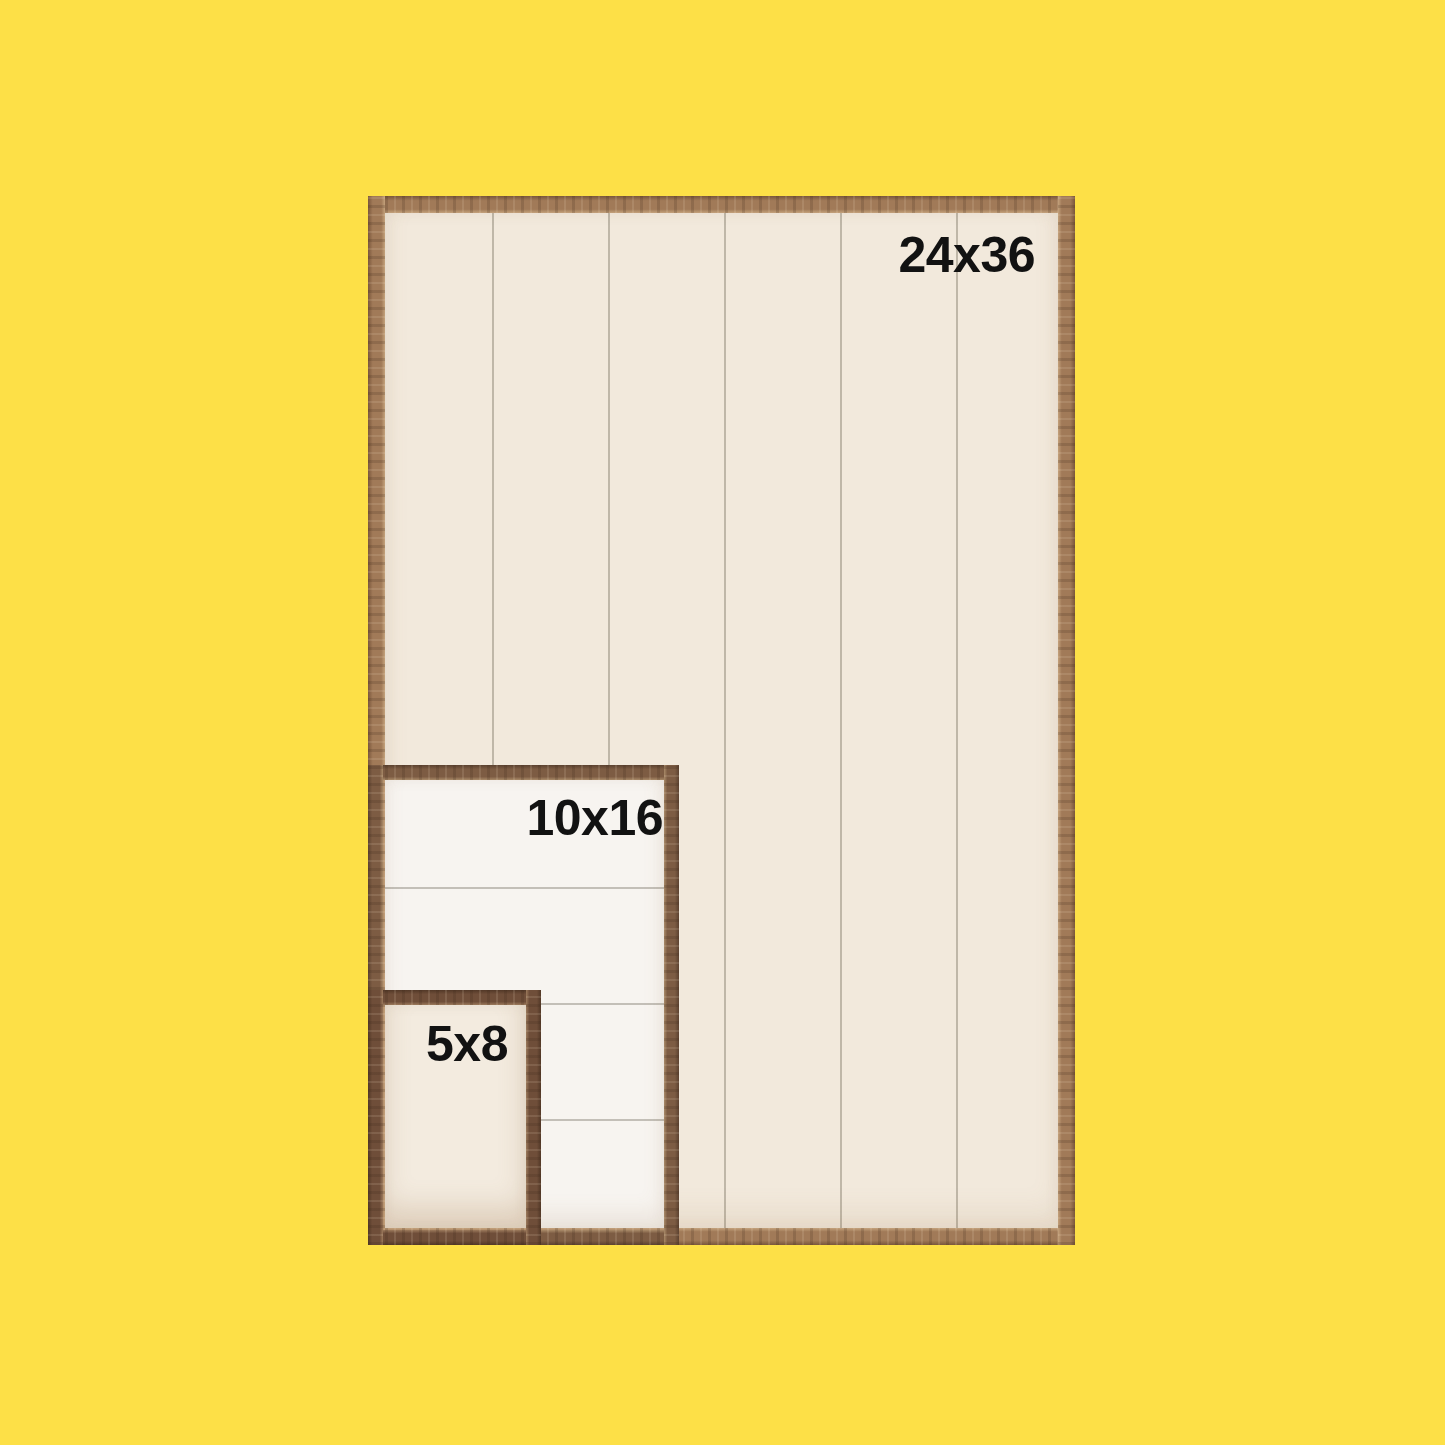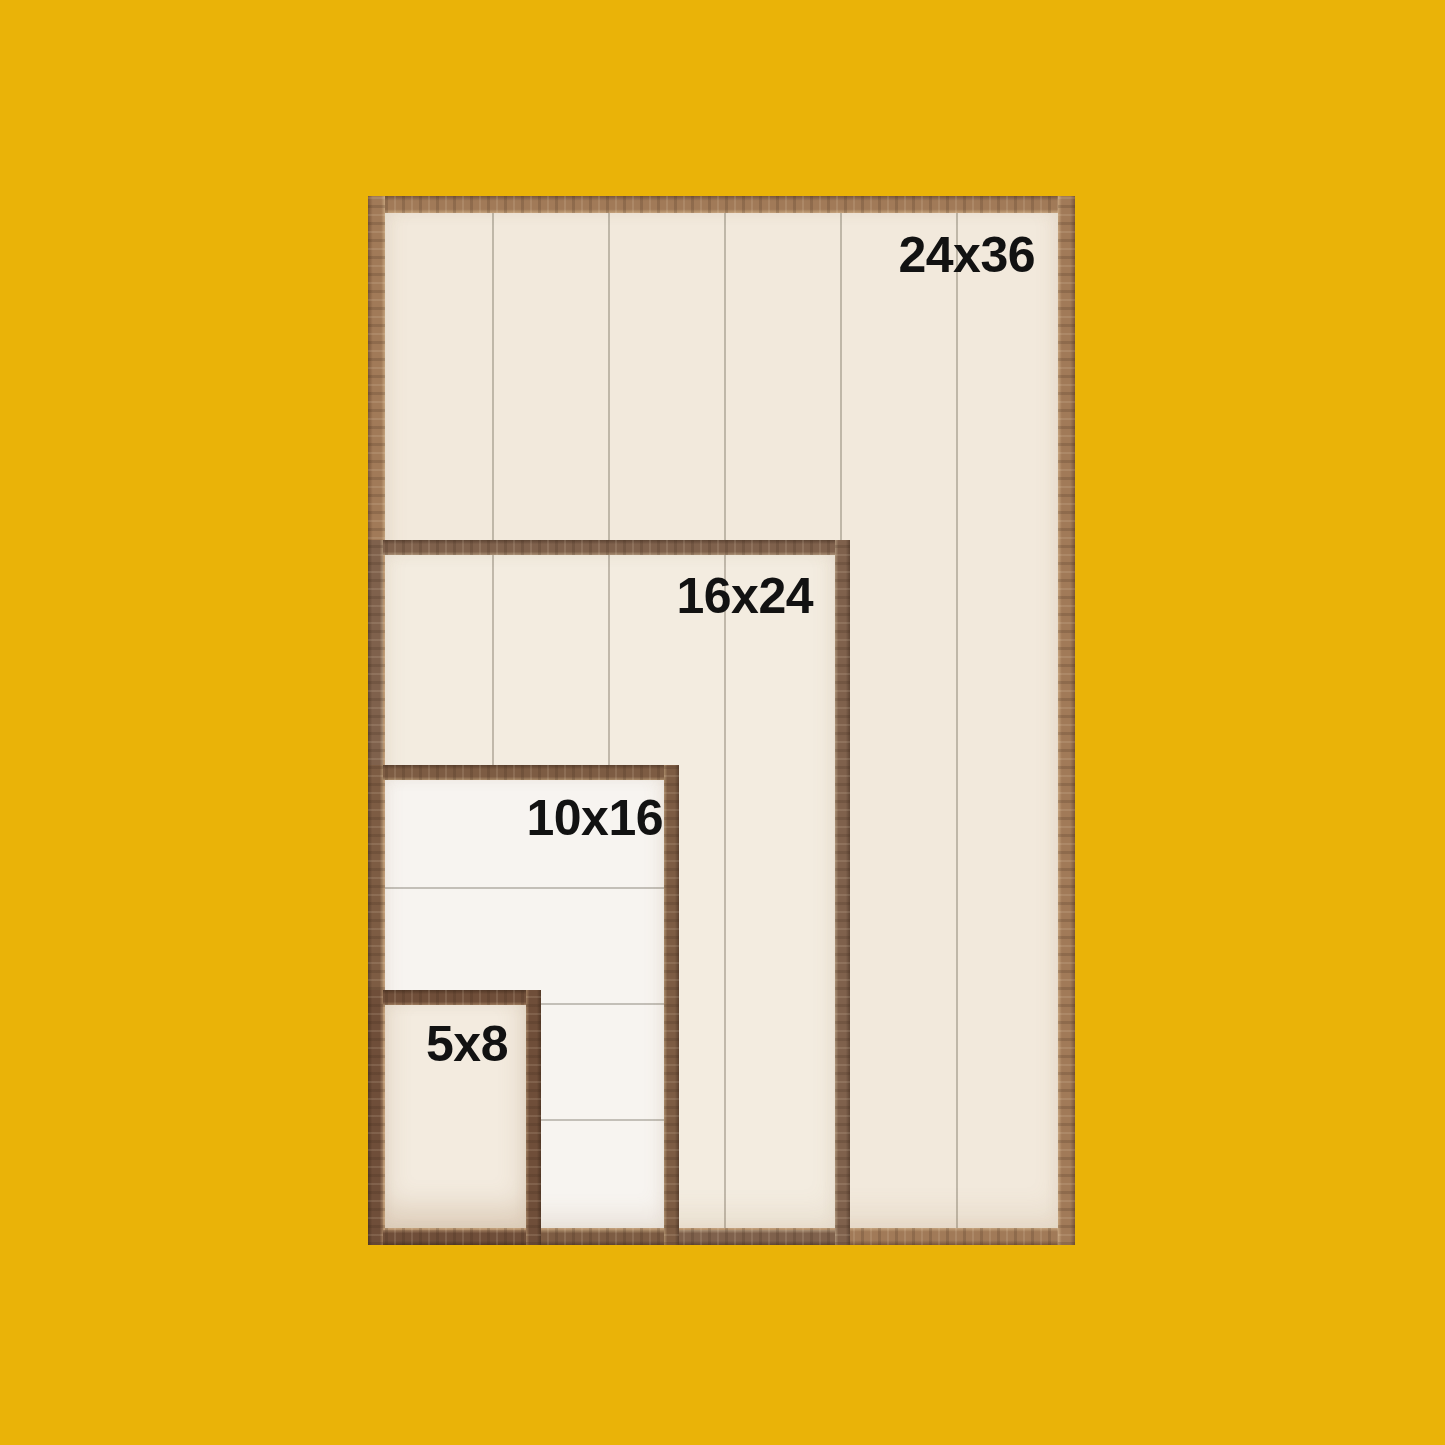--- a/index.html
+++ b/index.html
@@ -5,21 +5,21 @@
   html, body {
     margin: 0;
     padding: 0;
     background: #ffffff;
     font-family: "Liberation Sans", sans-serif;
   }
   .canvas {
     position: relative;
     width: 1445px;
     height: 1445px;
-    background: #eab308;
+    background: #fde047;
     overflow: hidden;
   }
   .frame {
     position: absolute;
   }
   
   .edge {
     position: absolute;
     z-index: 2;
   }
@@ -90,28 +90,20 @@
 
   <div class="frame" style="left:368px; top:196px; width:707px; height:1049px; --wb:#a17a58; --wd:#7a573c; --wl:#c4a27c;">
     <div class="panel planks-v" style="left:17px; top:17px; right:17px; bottom:17px; --pc:#f2e9dc; background-position-x:1px;"></div>
     <div class="edge edge-top" style="height:17px;"></div>
     <div class="edge edge-bottom" style="height:17px;"></div>
     <div class="edge edge-left" style="width:17px;"></div>
     <div class="edge edge-right" style="width:17px;"></div>
     <div class="size-label" style="right:40px; top:34px;">24x36</div>
   </div>
 
-  <div class="frame" style="left:368px; top:540px; width:482px; height:705px; --wb:#7f614c; --wd:#5e4534; --wl:#a98f74;">
-    <div class="panel planks-v" style="left:15px; top:15px; right:15px; bottom:15px; --pc:#f3ece0; background-position-x:3px;"></div>
-    <div class="edge edge-top" style="height:15px;"></div>
-    <div class="edge edge-bottom" style="height:15px;"></div>
-    <div class="edge edge-left" style="width:15px;"></div>
-    <div class="edge edge-right" style="width:15px;"></div>
-    <div class="size-label" style="right:37px; top:31px;">16x24</div>
-  </div>
 
   <div class="frame" style="left:368px; top:765px; width:311px; height:480px; --wb:#7d5c43; --wd:#5c4230; --wl:#a98a68;">
     <div class="panel planks-h" style="left:15px; top:15px; right:15px; bottom:15px; --pc:#f7f4f0; background-position-y:1px;"></div>
     <div class="edge edge-top" style="height:15px;"></div>
     <div class="edge edge-bottom" style="height:15px;"></div>
     <div class="edge edge-left" style="width:15px;"></div>
     <div class="edge edge-right" style="width:15px;"></div>
     <div class="size-label" style="right:16px; top:28px;">10x16</div>
   </div>
 

